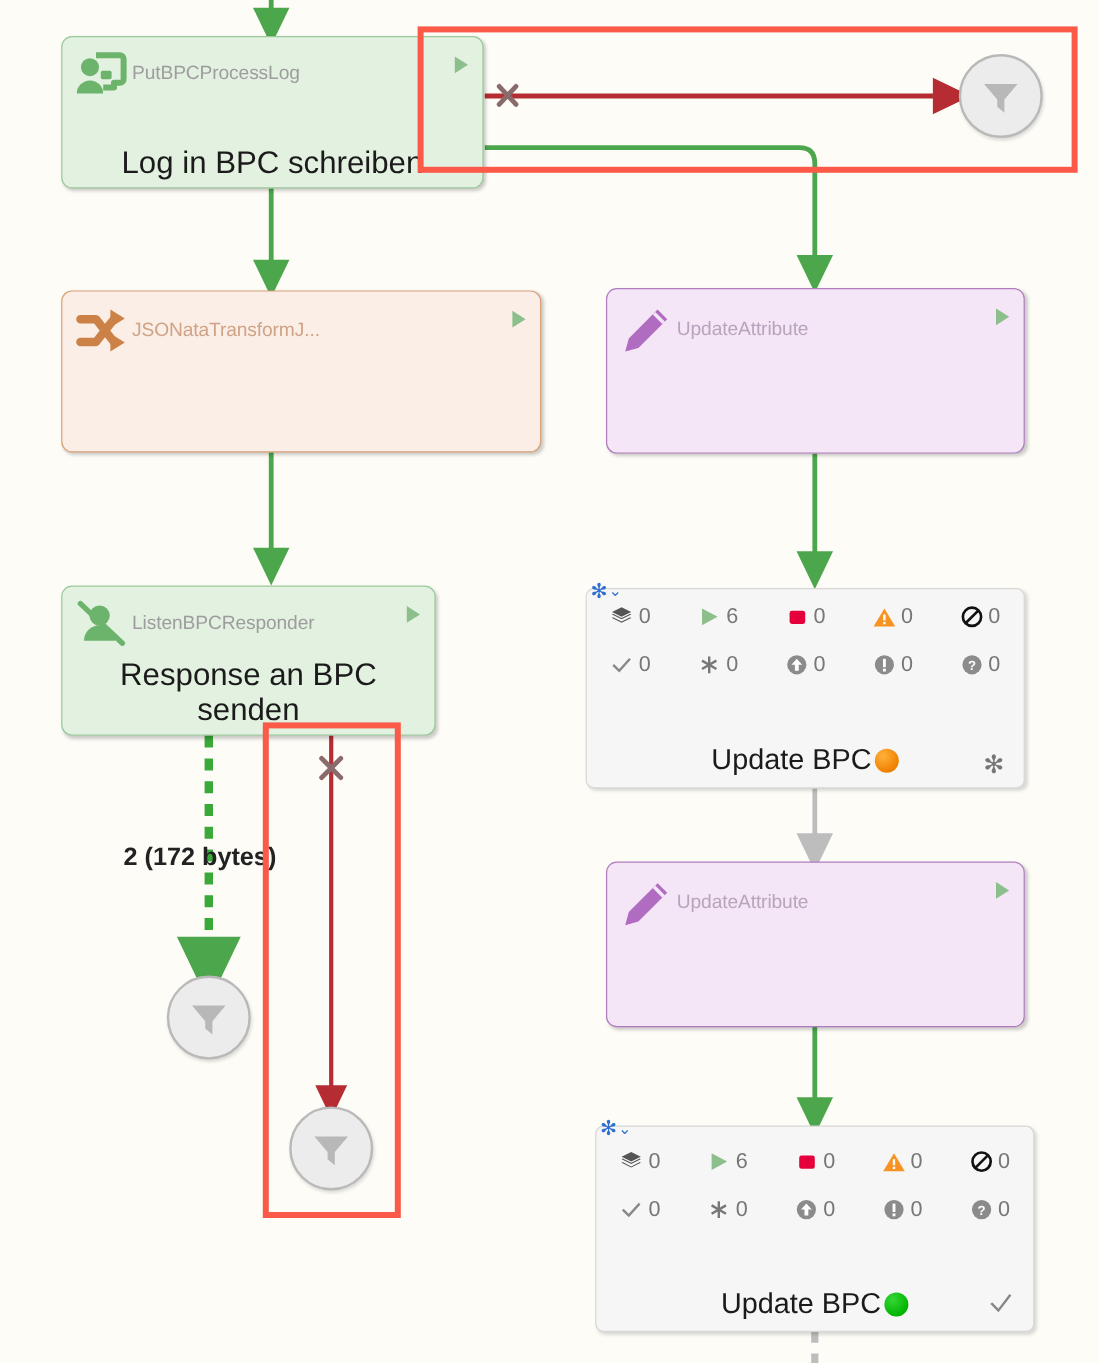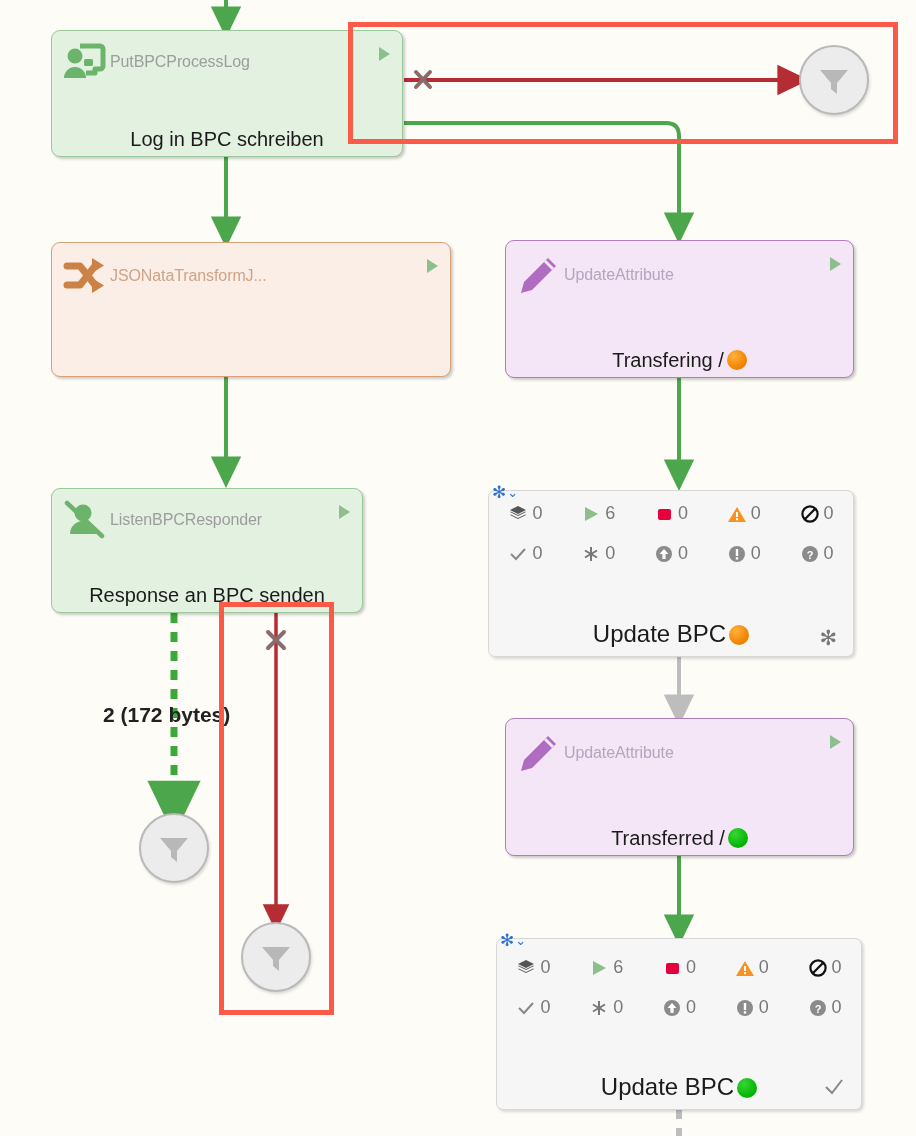--- a/index.html
+++ b/index.html
@@ -48,21 +48,21 @@
     position: absolute; right: 12px; top: 16px;
     width: 0; height: 0;
     border-left: 11px solid #8cbf8c;
     border-top: 7px solid transparent;
     border-bottom: 7px solid transparent;
   }
   .node .nname {
     position: absolute;
     left: 6px; right: 6px; bottom: 6px;
     text-align: center;
-    font-size: 20px;
+    font-size: 26px;
     color: #1b1b1b;
     line-height: 1.12;
   }
   .node.orange { border-color: #d9a178; background: #fbeee6; }
   .node.orange .ntype { color: #cfa386; }
   .node.purple { border-color: #b07cc0; background: #f4e6f6; }
   .node.purple .ntype { color: #b7a4bd; }
 
   
   .dot {
@@ -239,39 +239,33 @@
     <div class="hdr">
       <span class="nicon">
         <svg viewBox="0 0 46 44" width="46" height="44" aria-hidden="true">
           <path d="M32,5 L40,13 L16,37 L5,40 L8,29 Z" fill="#b06cc0"></path>
           <path d="M29,8 L37,16" stroke="#f4e6f6" stroke-width="3"></path>
         </svg>
       </span>
       <span class="ntype">UpdateAttribute</span>
     </div>
     <div class="runmark"></div>
-    <div class="nname">
-      <span>Transfering /</span><span class="dot orange"></span>
-    </div>
   </div>
 
   <div class="node purple" style="left:505px; top:718px; width:349px; height:138px;">
     <div class="hdr">
       <span class="nicon">
         <svg viewBox="0 0 46 44" width="46" height="44" aria-hidden="true">
           <path d="M32,5 L40,13 L16,37 L5,40 L8,29 Z" fill="#b06cc0"></path>
           <path d="M29,8 L37,16" stroke="#f4e6f6" stroke-width="3"></path>
         </svg>
       </span>
       <span class="ntype">UpdateAttribute</span>
     </div>
     <div class="runmark"></div>
-    <div class="nname">
-      <span>Transferred /</span><span class="dot green"></span>
-    </div>
   </div>
 
   <div class="pg" style="left:488px; top:490px; width:366px; height:167px;">
     <div class="pg-corner">
       <span>✻</span>
       <span class="chev">⌄</span>
     </div>
 
     <div class="statrow" style="top:12px;">
       <div class="cell">

